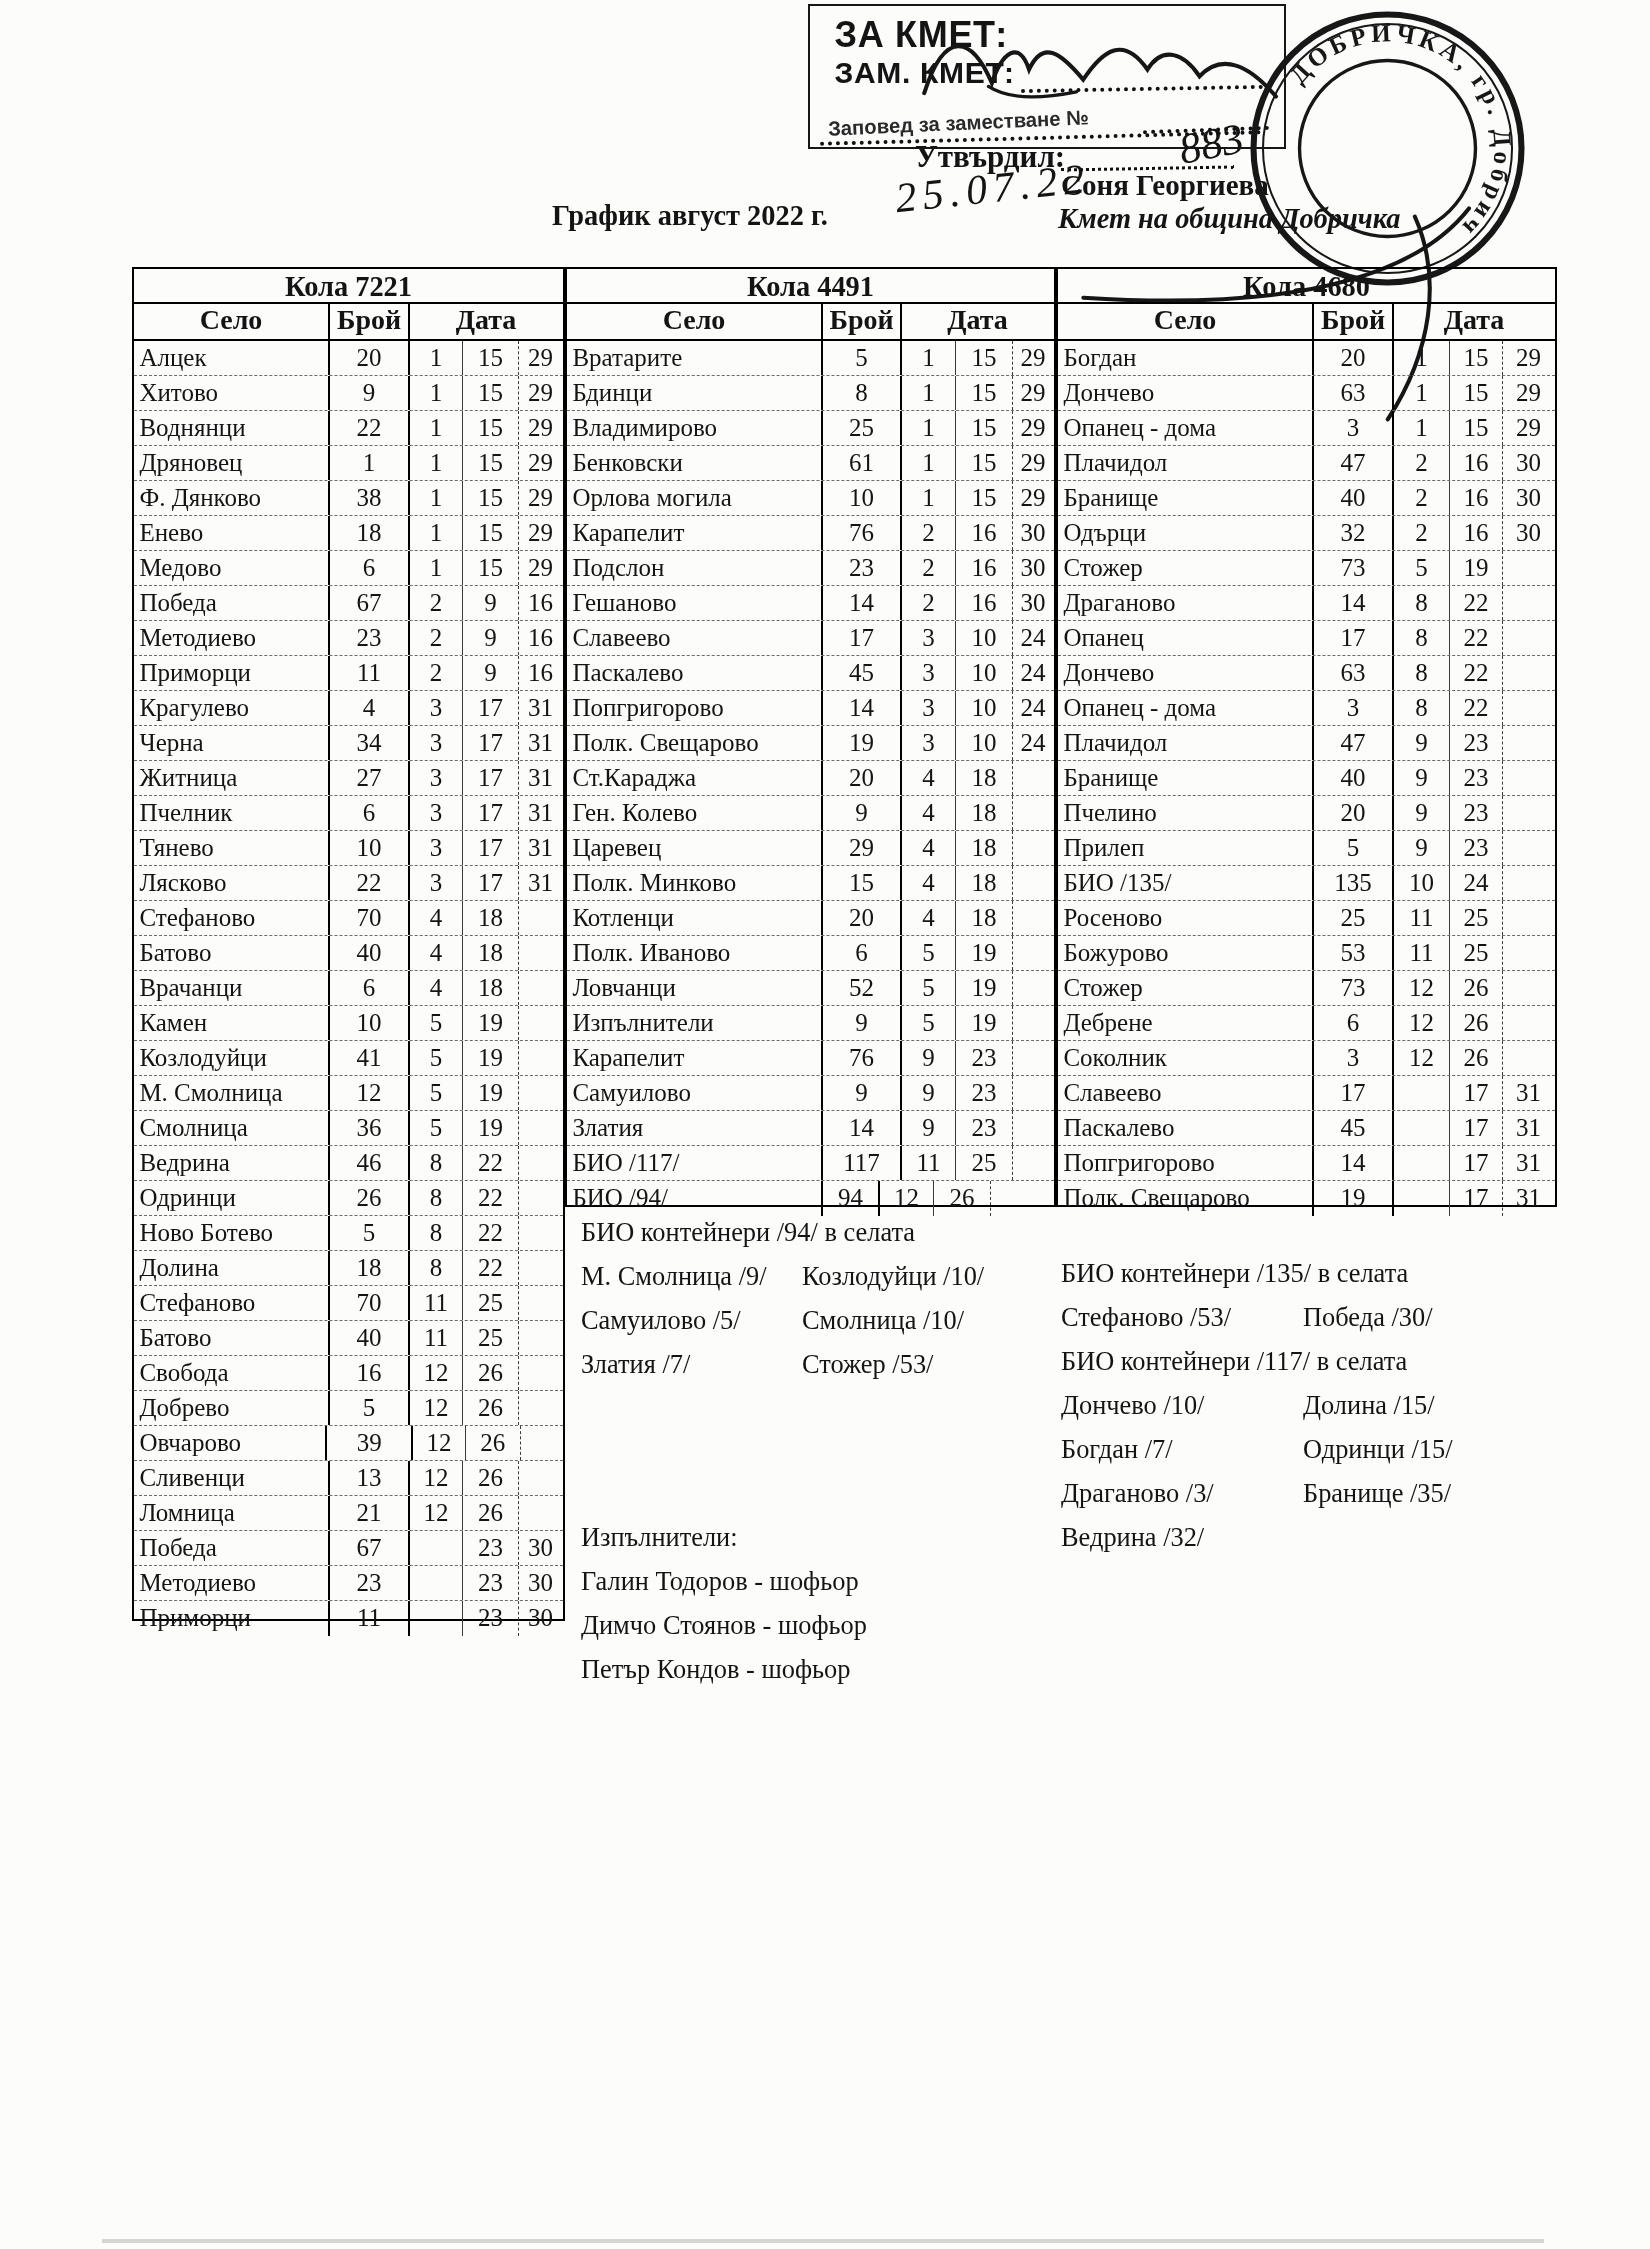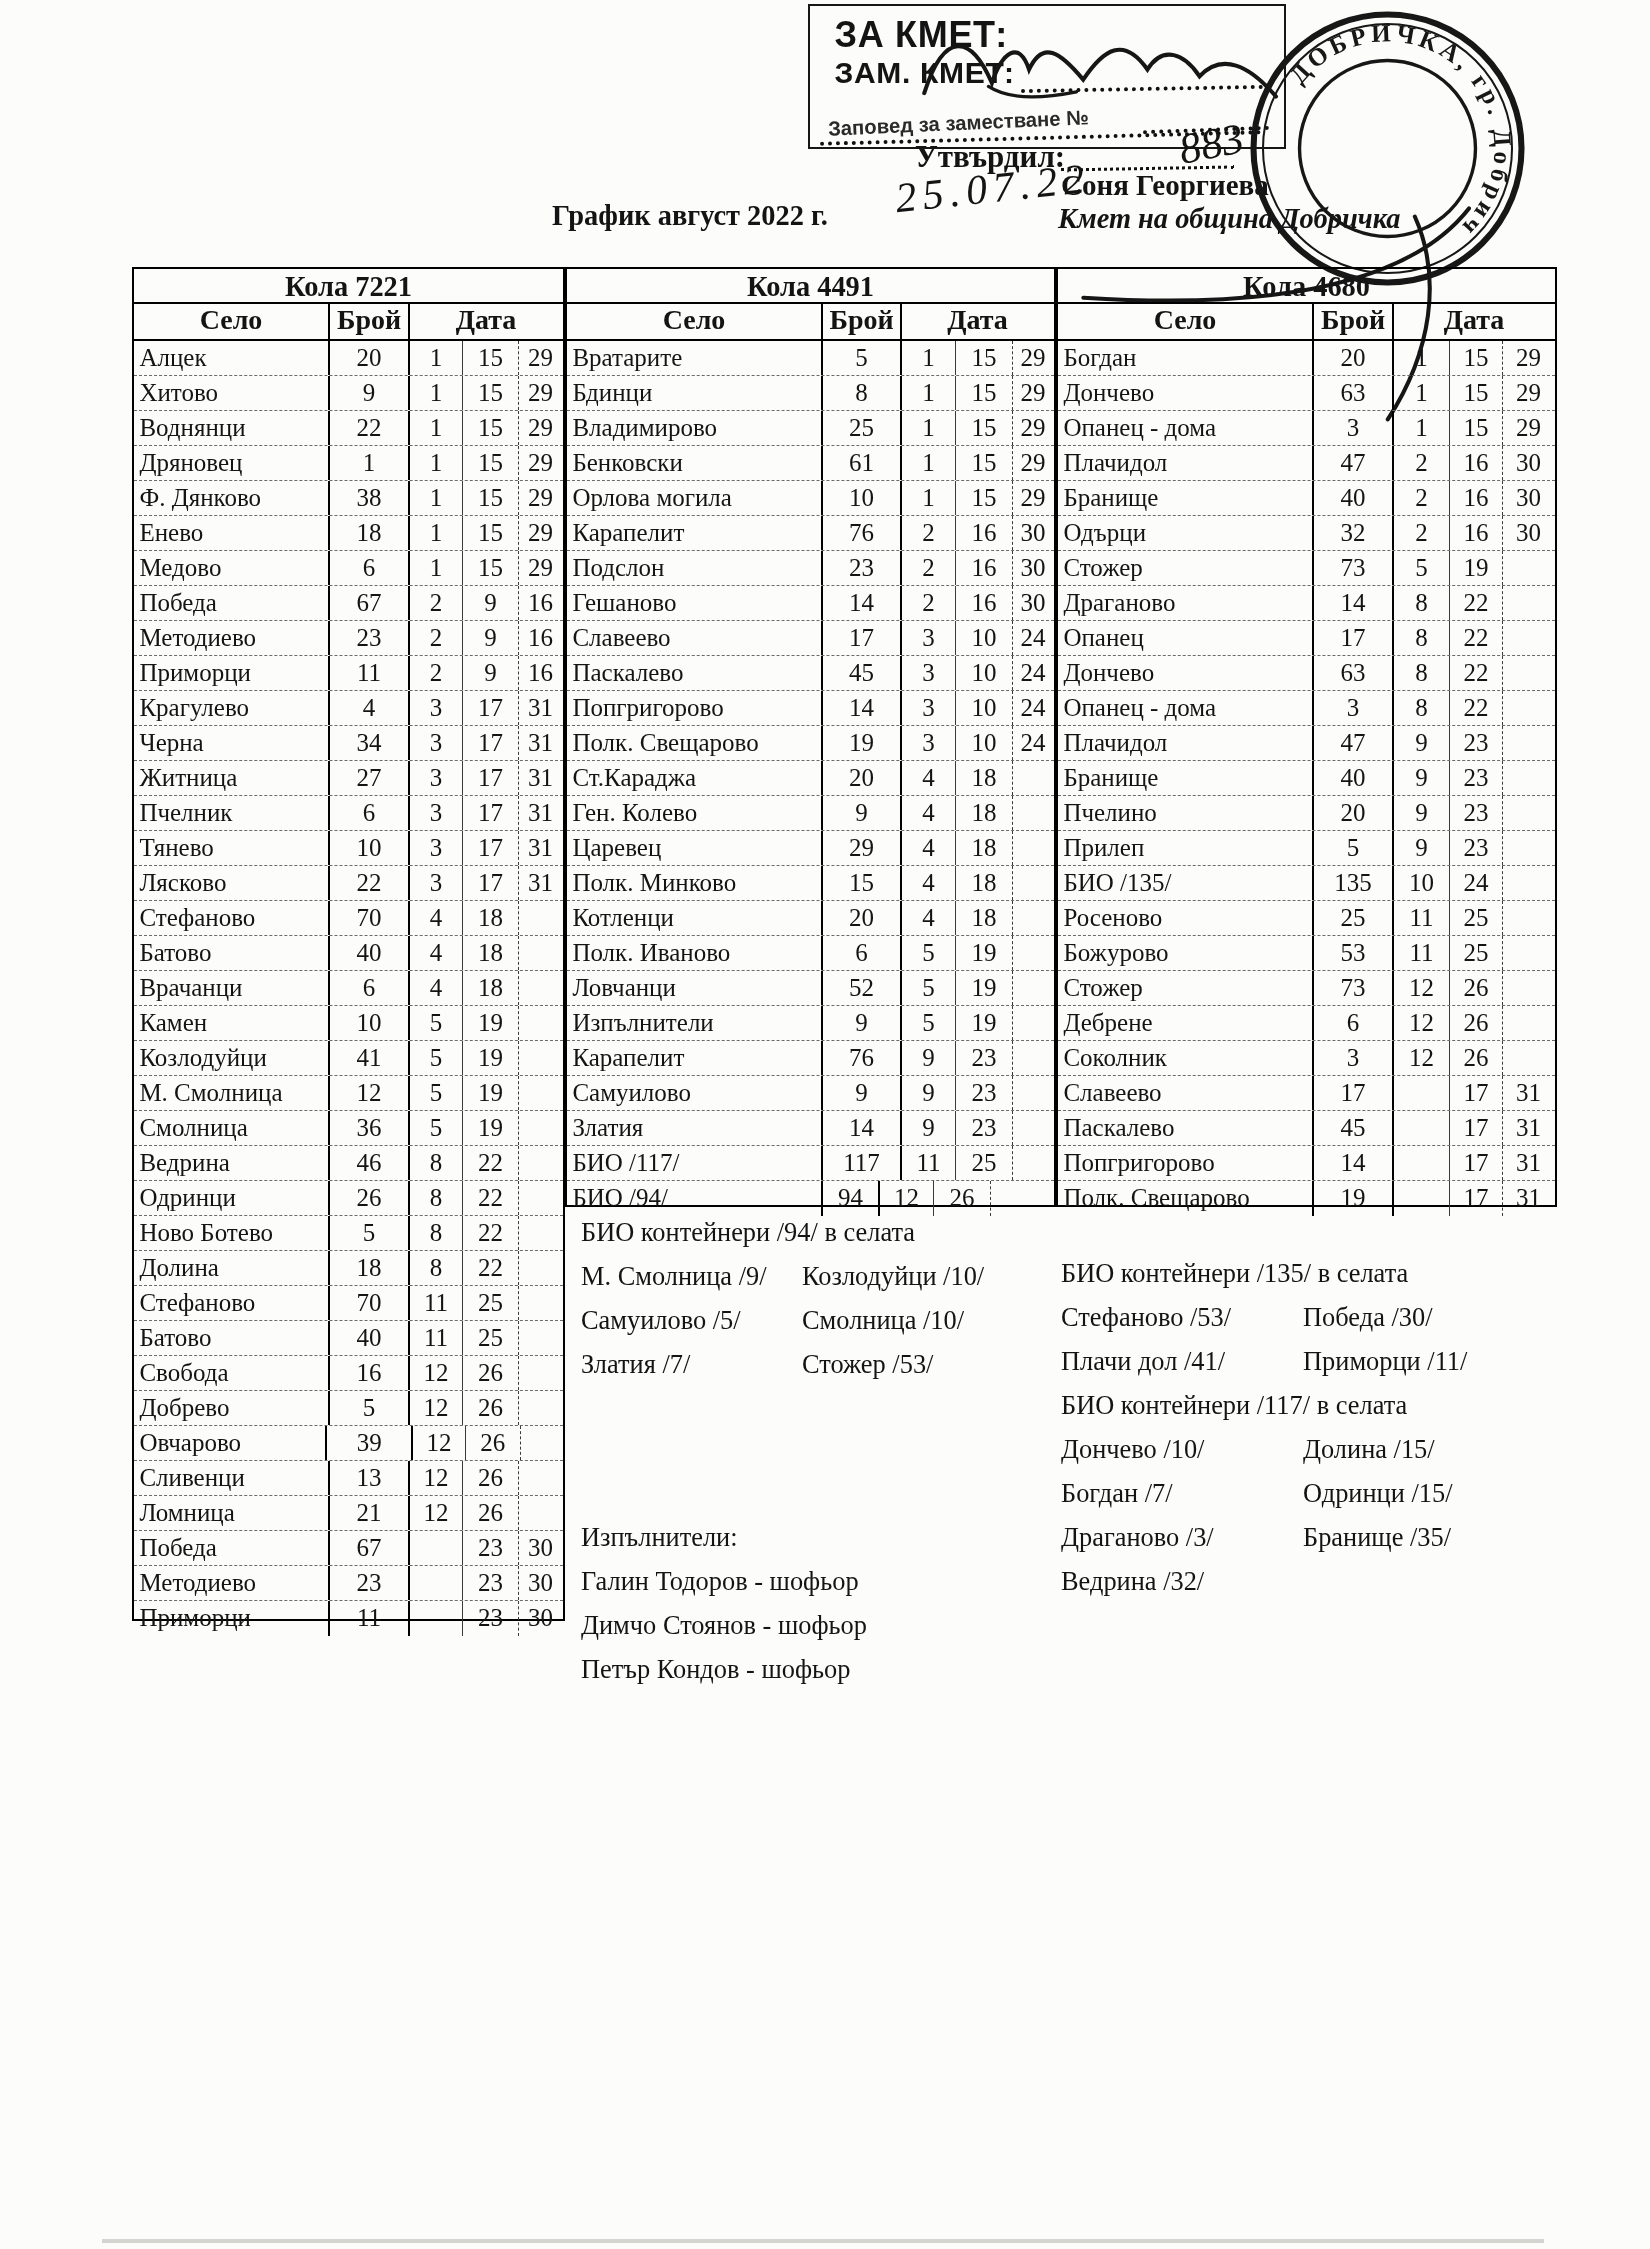--- a/index.html
+++ b/index.html
@@ -732,21 +732,20 @@
 
 <div class="abs" id="notes-mid" style="left:581px;top:1217px;">
     <div class="note-line"><span class="c1">БИО контейнери /94/ в селата</span></div>
     <div class="note-line"><span class="c1" style="width: 221px;">М. Смолница /9/</span><span class="c2">Козлодуйци /10/</span></div>
     <div class="note-line"><span class="c1" style="width: 221px;">Самуилово /5/</span><span class="c2">Смолница /10/</span></div>
     <div class="note-line"><span class="c1" style="width: 221px;">Златия /7/</span><span class="c2">Стожер /53/</span></div>
   </div>
 <div class="abs" id="notes-right" style="left:1061px;top:1258px;">
     <div class="note-line"><span class="c1">БИО контейнери /135/ в селата</span></div>
     <div class="note-line"><span class="c1" style="width: 242px;">Стефаново /53/</span><span class="c2">Победа /30/</span></div>
-    <div class="note-line"><span class="c1" style="width: 242px;">Плачи дол /41/</span><span class="c2">Приморци /11/</span></div>
     <div class="note-line"><span class="c1">БИО контейнери /117/ в селата</span></div>
     <div class="note-line"><span class="c1" style="width: 242px;">Дончево /10/</span><span class="c2">Долина /15/</span></div>
     <div class="note-line"><span class="c1" style="width: 242px;">Богдан /7/</span><span class="c2">Одринци /15/</span></div>
     <div class="note-line"><span class="c1" style="width: 242px;">Драганово /3/</span><span class="c2">Бранище /35/</span></div>
     <div class="note-line"><span class="c1">Ведрина /32/</span></div>
   </div>
 <div class="abs" id="executors" style="left:581px;top:1522px;">
     <div class="note-line">Изпълнители:</div>
     <div class="note-line">Галин Тодоров - шофьор</div>
     <div class="note-line">Димчо Стоянов - шофьор</div>

